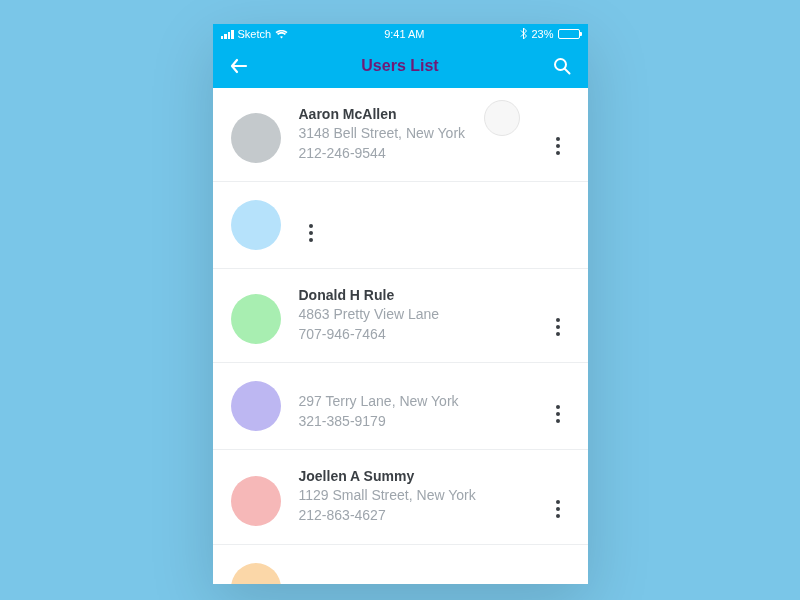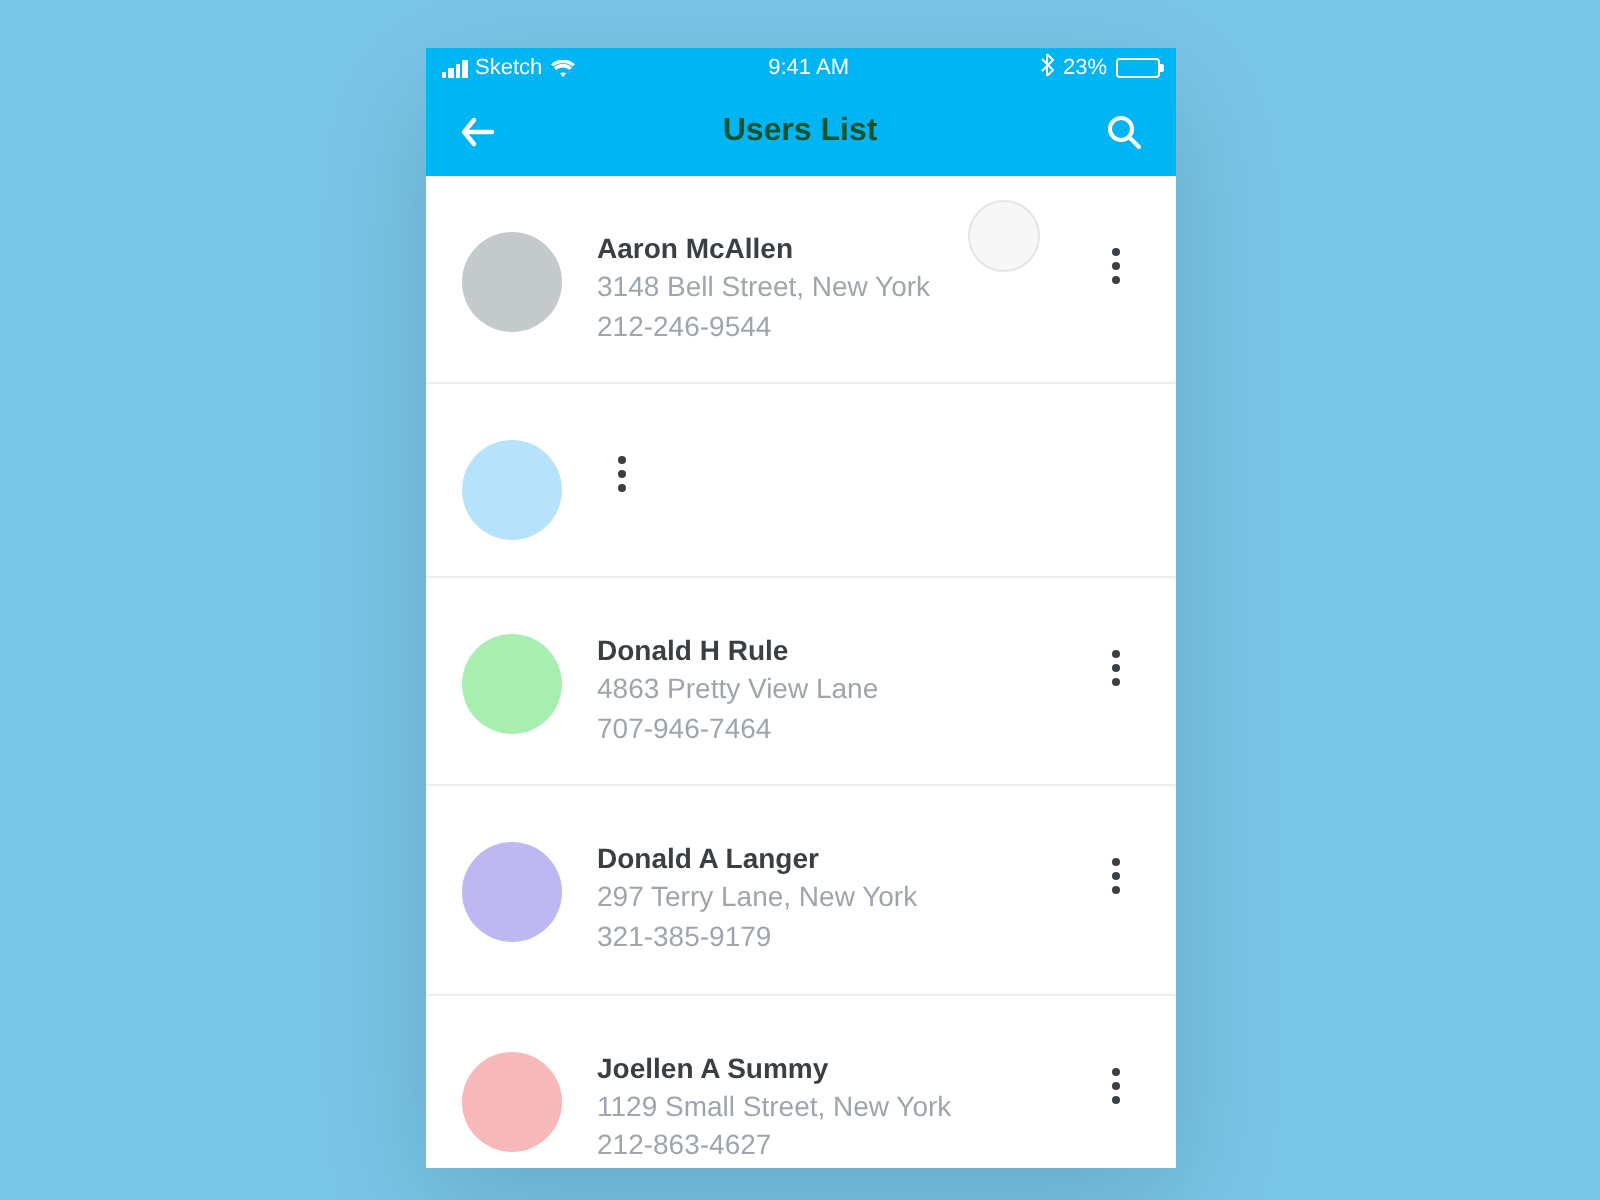--- a/index.html
+++ b/index.html
@@ -56,21 +56,21 @@
     .battery {
       width: 22px; height: 10px; border: 1px solid #fff; border-radius: 2px; position: relative;
     }
     .battery::after {
       content:''; position:absolute; right:-3px; top:2px; width:2px; height:4px; background:#fff; border-radius:0 1px 1px 0;
     }
     .battery-fill { background:#fff; height:100%; width:100%; }
     .header {
       height: 44px;
       background: #00b5f1;
-      color: #14532d;
+      color: #701a75;
       display: flex;
       align-items: center;
       justify-content: space-between;
       padding: 0 14px;
     }
     .header-title {
       font-size: 16px;
       font-weight: 700;
     }
     .icon-btn {
@@ -79,22 +79,22 @@
       display: flex;
       align-items: center;
       justify-content: center;
       cursor: pointer;
     }
     .list {
       background: #fff;
     }
     .list-item {
       display: flex;
-      align-items: flex-start;
-      padding: 28px 18px 18px 18px;
+      align-items: flex-end;
+      padding: 18px 18px 18px 18px;
       border-bottom: 1px solid #eceef0;
       position: relative;
     }
     .avatar {
       width: 50px;
       height: 50px;
       border-radius: 50%;
       flex-shrink: 0;
       margin-right: 18px;
     }
@@ -227,21 +227,20 @@
       <div class="more-btn">
           <span></span>
           <span></span>
           <span></span>
         </div>
     </div>
 
     <div class="list-item">
       <div class="avatar" style="background:#bdb7f2"></div>
       <div class="user-info">
-        <div class="user-name">Donald A Langer</div>
         <div class="user-address">297 Terry Lane, New York</div>
         <div class="user-phone">321-385-9179</div>
       </div>
       <div class="more-btn">
           <span></span>
           <span></span>
           <span></span>
         </div>
     </div>
 

